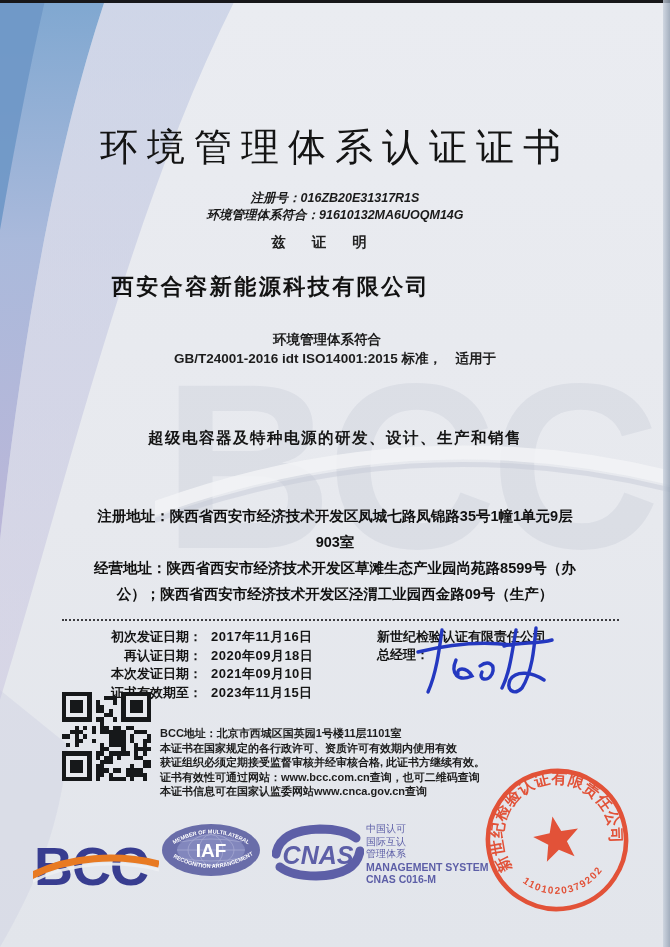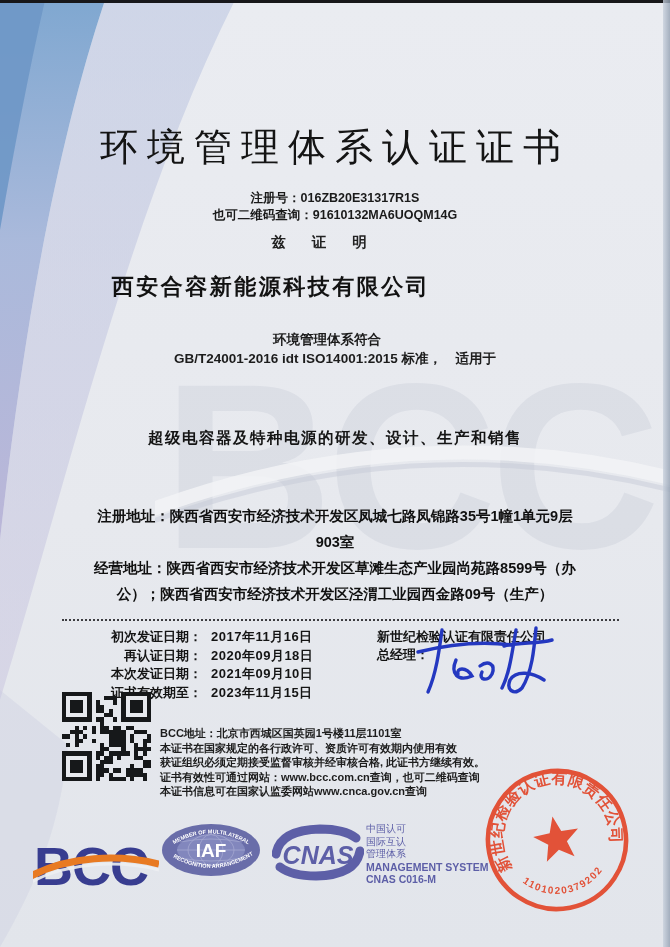--- a/index.html
+++ b/index.html
@@ -12,21 +12,21 @@
   .abs { position:absolute; }
   .scan-top { left:0; top:0; width:670px; height:3px; background:#17171a; }
   .scan-right { right:0; top:0; width:7px; height:947px;
     background:linear-gradient(90deg,#c9d1dd,#93a0b2); opacity:.8; }
   .deco, .wm, .stamp-svg, .sig-svg { pointer-events:none; }
   .title {
     left:0; top:122px; width:670px; text-align:center;
     font-family:"DejaVu Serif","Liberation Serif",serif;
     font-size:38px; font-weight:400; letter-spacing:9px; color:#141414;
   }
-  .regline { left:0; width:670px; text-align:center; font-size:12.5px; font-weight:700; color:#1a1a1a; }
+  .regline { left:0; width:670px; text-align:center; font-size:12.5px; font-weight:700; color:#1a1a1a;font-style:italic; }
   .declaration { left:0; top:233px; width:604px; text-align:center; font-size:14.5px; font-weight:700; letter-spacing:11px; color:#222;padding-left:45px; }
   .company { left:0; top:272px; width:542px; text-align:center;
     font-family:"DejaVu Serif","Liberation Serif",serif;
     font-size:22px; font-weight:600; letter-spacing:2.5px; color:#121212; }
   .conformity { left:16px; top:331px; width:622px; text-align:center; font-size:13.5px; font-weight:700; }
   .standard { left:0; top:350px; width:670px; text-align:center; font-size:13.5px; font-weight:700; }
   .scope { left:0; top:428px; width:670px; text-align:center;
     font-family:"DejaVu Serif","Liberation Serif",serif;
     font-size:15.5px; font-weight:600; letter-spacing:1.5px; color:#151515; }
   .addr { left:55px; top:503px; width:560px; text-align:center;
@@ -77,21 +77,21 @@
 
   <div class="abs scan-top"></div>
   <div class="abs scan-right"></div>
 
   <div class="abs title">环境管理体系认证证书</div>
 
   <div class="abs regline" style="top:190px">
     <span>注册号：</span><span>016ZB20E31317R1S</span>
   </div>
   <div class="abs regline" style="top:207px">
-    <span>也可二维码查询：</span><span>91610132MA6UOQM14G</span>
+    <span>环境管理体系符合：</span><span>91610132MA6UOQM14G</span>
   </div>
 
   <div class="abs declaration">兹 证 明</div>
   <div class="abs company">西安合容新能源科技有限公司</div>
   <div class="abs conformity">环境管理体系符合</div>
   <div class="abs standard">GB/T24001-2016 idt ISO14001:2015 标准，　适用于</div>
   <div class="abs scope">超级电容器及特种电源的研发、设计、生产和销售</div>
 
   <div class="abs addr">
     <div><span>注册地址：</span><span>陕西省西安市经济技术开发区凤城七路凤锦路35号1幢1单元9层</span></div>

